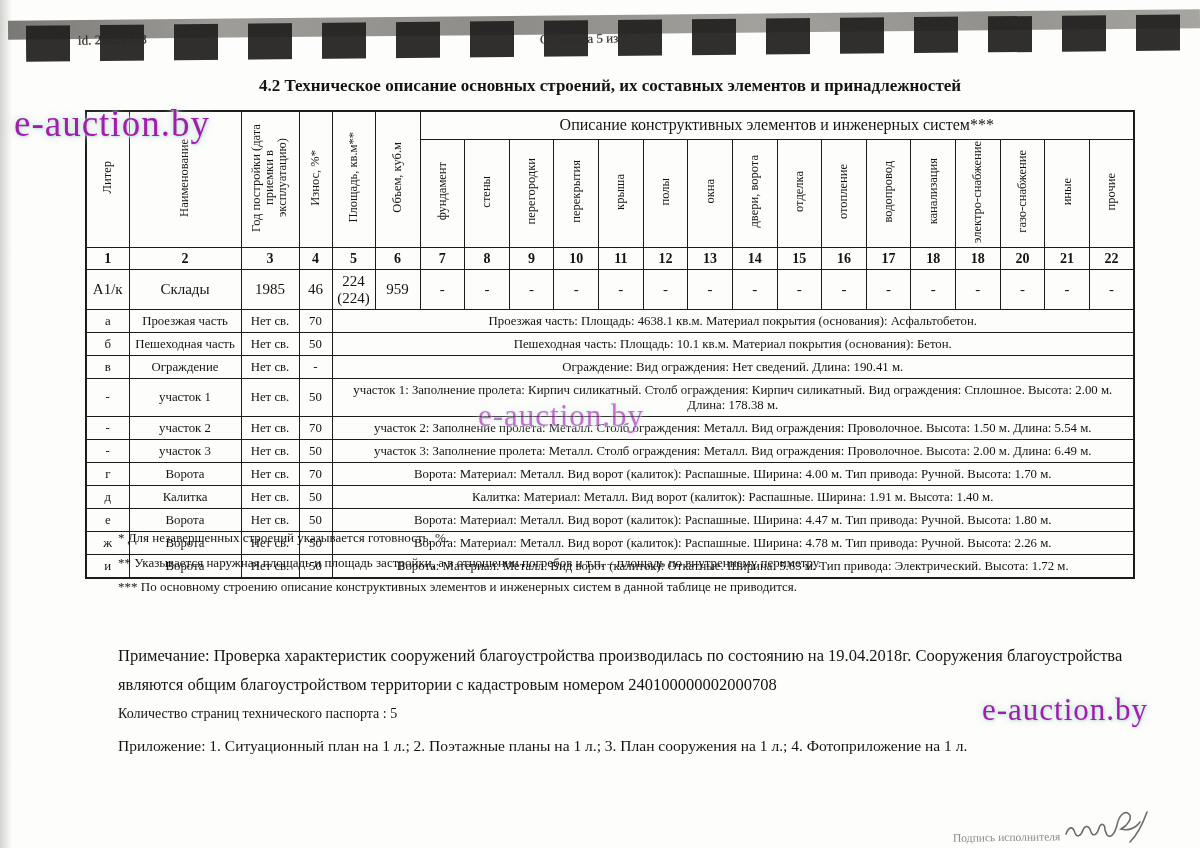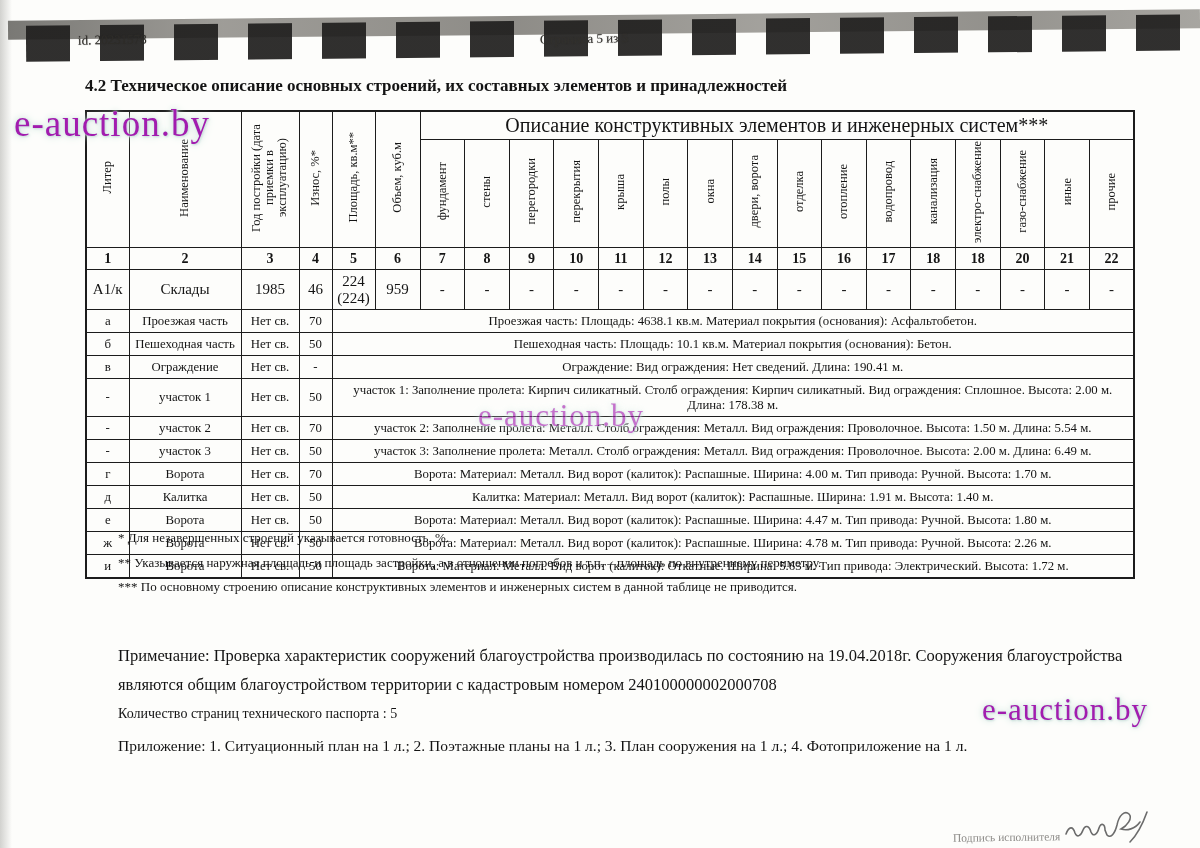--- a/index.html
+++ b/index.html
@@ -20,32 +20,32 @@
   .scan-page { position:absolute; top:31px; left:540px; font-size:13px; color:#33312d;
     transform:rotate(-1deg); text-shadow:0 0 1px rgba(40,40,40,.5); }
 
   
   .wm { position:absolute; font-family:"Liberation Serif",serif; color:#a21caf; letter-spacing:1px;
     text-shadow:0 0 2px #d3e7e2,0 0 6px #cfe4df,0 0 12px #d8eae5,1px 1px 2px #c4ddd7; z-index:5; }
   .wm1 { left:14px; top:102px; font-size:37px; }
   .wm2 { left:478px; top:398px; font-size:31px; opacity:.62; }
   .wm3 { left:982px; top:692px; font-size:31px; }
 
-  .title { position:absolute; top:76px; left:85px; width:1050px; text-align:left;
+  .title { position:absolute; top:76px; left:85px; width:1050px; text-align:center;
     font-size:17px; font-weight:bold; }
 
   
   table.main { position:absolute; top:110px; left:85px; width:1050px; border-collapse:collapse;
     table-layout:fixed; }
   table.main th, table.main td { border:1px solid #1c1c1c; text-align:center; vertical-align:middle;
     font-weight:normal; padding:1px 2px; }
   table.main { border:2px solid #1c1c1c; }
   tr.hdr-top { height:28px; }
   tr.hdr-rot { height:90px; }
-  th.group { font-weight:bold; font-size:20px; }
+  th.group { font-weight:bold; font-size:16px; }
   .vtext { display:inline-block; writing-mode:vertical-rl; transform:rotate(180deg);
     font-size:12.5px; line-height:1.05; max-height:108px; white-space:normal; }
   th.lcol .vtext { max-height:112px; }
   tr.nums { height:22px; }
   tr.nums td { font-weight:bold; font-size:14px; }
   tr.building { height:40px; }
   tr.building td { font-size:15px; }
   td.pre { white-space:pre-line; line-height:1.1; }
   tr.srow { height:23px; }
   tr.srow td { font-size:12.8px; }

